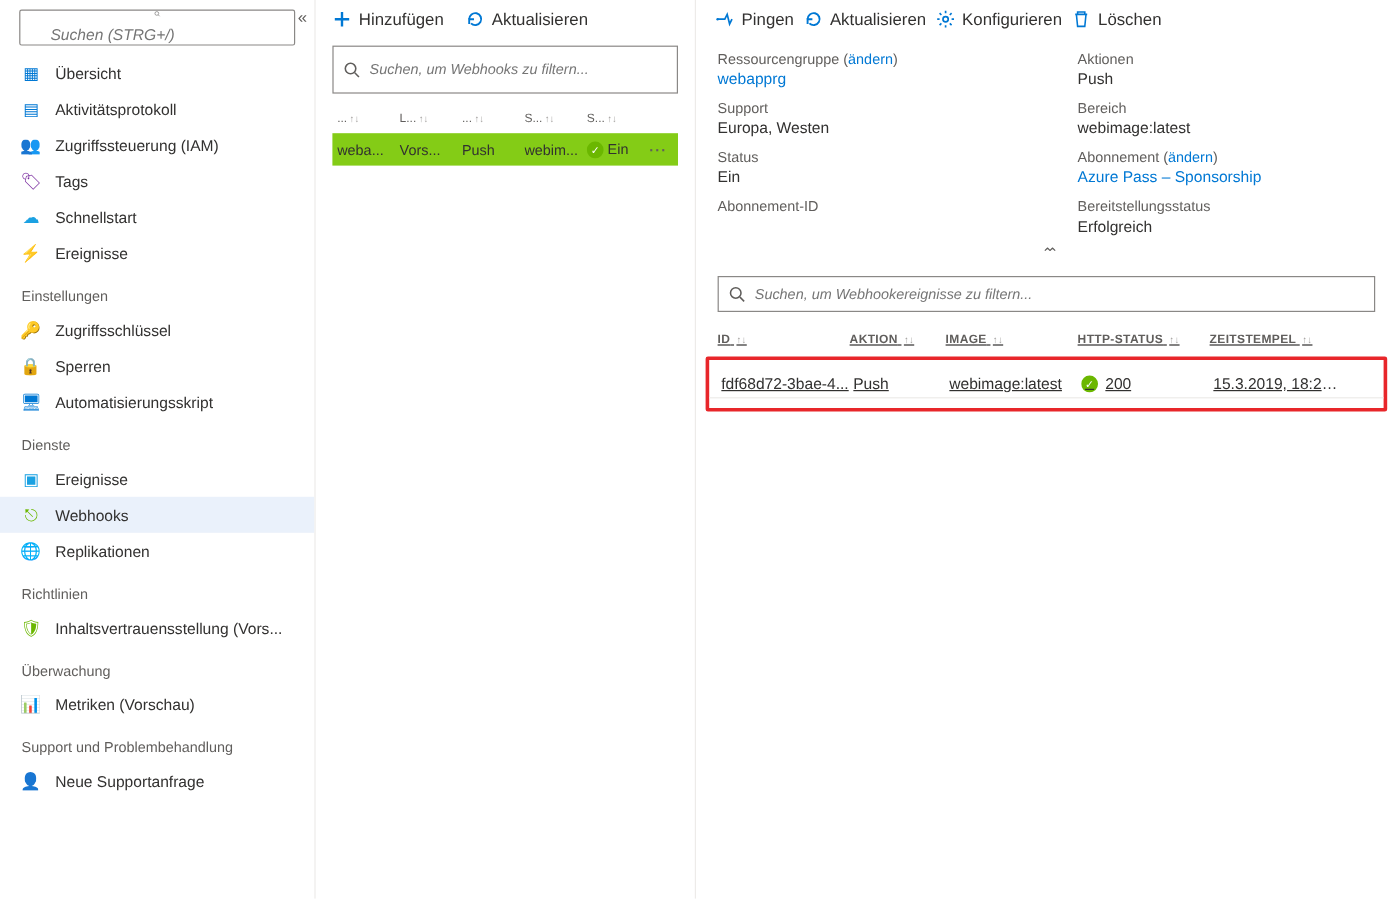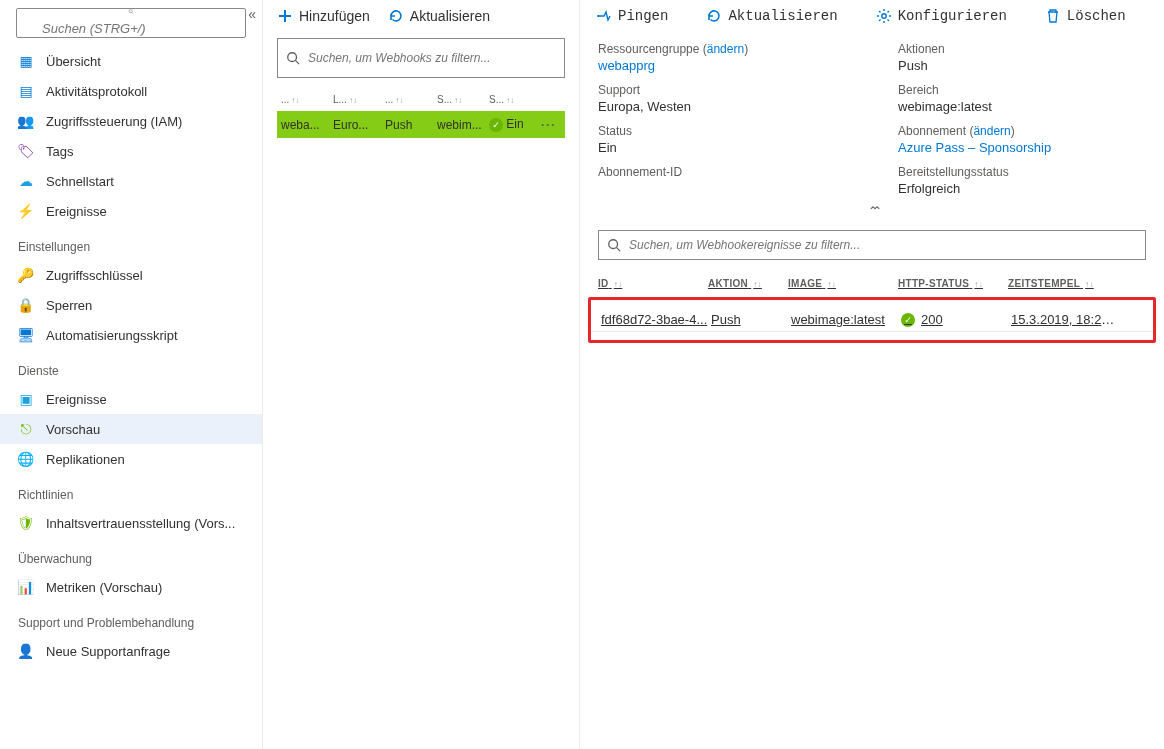--- a/index.html
+++ b/index.html
@@ -32,21 +32,21 @@
   .mini-table { margin:6px 14px 0 14px; font-size:12px;}
   .mini-head, .mini-row { display:grid; grid-template-columns: 1fr 1fr 1fr 1fr 1fr 20px; gap:2px; align-items:center; padding:6px 4px;}
   .mini-head { color:#605e5c; font-size:10px;}
   .mini-head span { white-space:nowrap; overflow:hidden; text-overflow:ellipsis;}
   .sorter { font-size:8px; color:#a19f9d; margin-left:2px;}
   .mini-row { background:#84cc16; font-size:12px;}
   .mini-row span { white-space:nowrap; overflow:hidden; text-overflow:ellipsis;}
   .dots { font-weight:bold; letter-spacing:1px; color:#605e5c; cursor:pointer;}
 
   
-  .toolbar3 { display:flex; align-items:center; gap:38px; padding:8px 16px; font-size:14px;font-family:Liberation Mono, monospace; }
+  .toolbar3 { display:flex; align-items:center; gap:8px; padding:8px 16px; font-size:14px; }
   .toolbar3 .tbtn { display:flex; align-items:center; gap:6px; cursor:pointer; color:#323130;}
   .toolbar3 .tbtn .glyph { color:#0078d4; font-size:15px;}
 
   .props { display:grid; grid-template-columns: 290px 1fr; column-gap:10px; row-gap:10px; padding:10px 18px 6px 18px; font-size:13px;}
   .prop-label { color:#605e5c; font-size:12px;}
   .prop-value { color:#323130; font-size:13px; margin-top:2px;}
   .link { color:#0078d4; cursor:pointer;}
   .collapse-bar { text-align:center; color:#605e5c; font-size:12px; padding:2px 0 6px 0; cursor:pointer;}
   .collapse-bar::before { content:"\2303\2303"; letter-spacing:-6px; font-size:12px;}
 
@@ -144,21 +144,21 @@
       <span>Automatisierungsskript</span>
     </div>
 
   <div class="nav-section-title">Dienste</div>
   <div class="nav-item">
       <span class="icon" style="color:#1ba1e2">▣</span>
       <span>Ereignisse</span>
     </div>
   <div class="nav-item active">
       <span class="icon" style="color:#6bb700">⎋</span>
-      <span>Vorschau</span>
+      <span>Webhooks</span>
     </div>
   <div class="nav-item">
       <span class="icon" style="color:#1ba1e2">🌐</span>
       <span>Replikationen</span>
     </div>
 
   <div class="nav-section-title">Richtlinien</div>
   <div class="nav-item">
       <span class="icon" style="color:#6bb700">🛡</span>
       <span>Inhaltsvertrauensstellung (Vors...</span>
@@ -202,21 +202,21 @@
     <div class="mini-head">
       <span><span>...</span><span class="sorter">↑↓</span></span>
       <span><span>L...</span><span class="sorter">↑↓</span></span>
       <span><span>...</span><span class="sorter">↑↓</span></span>
       <span><span>S...</span><span class="sorter">↑↓</span></span>
       <span><span>S...</span><span class="sorter">↑↓</span></span>
       <span></span>
     </div>
     <div class="mini-row">
       <span>weba...</span>
-      <span>Euro...</span>
+      <span>Vors...</span>
       <span>Push</span>
       <span>webim...</span>
       <span><span class="ok-badge">✓</span> <span>Ein</span></span>
       <span class="dots">···</span>
     </div>
   </div>
 </div>
 
 <div class="col3">
   <div class="toolbar3">

